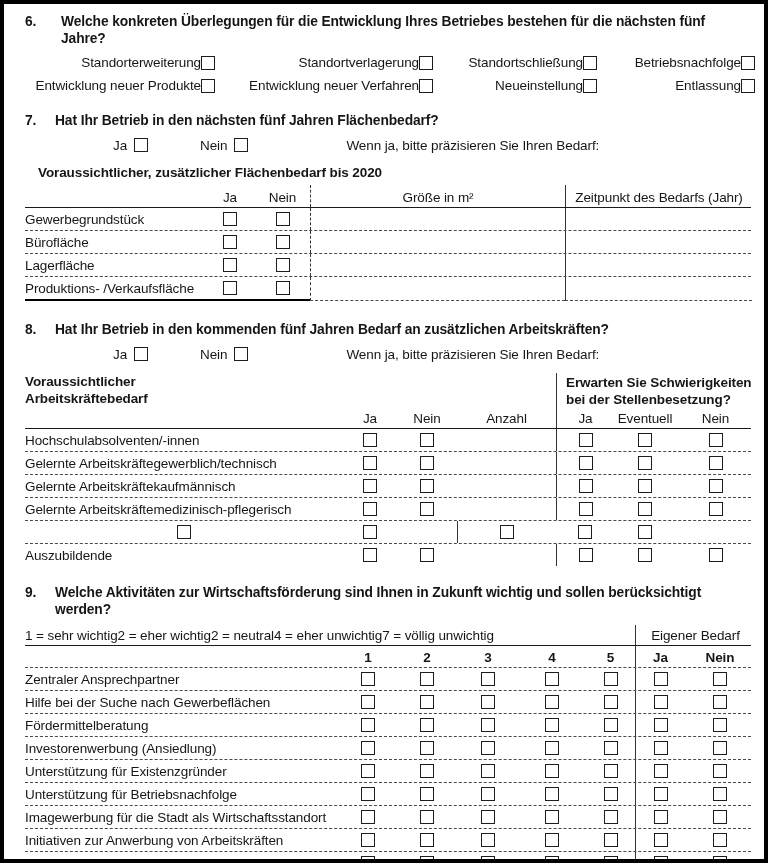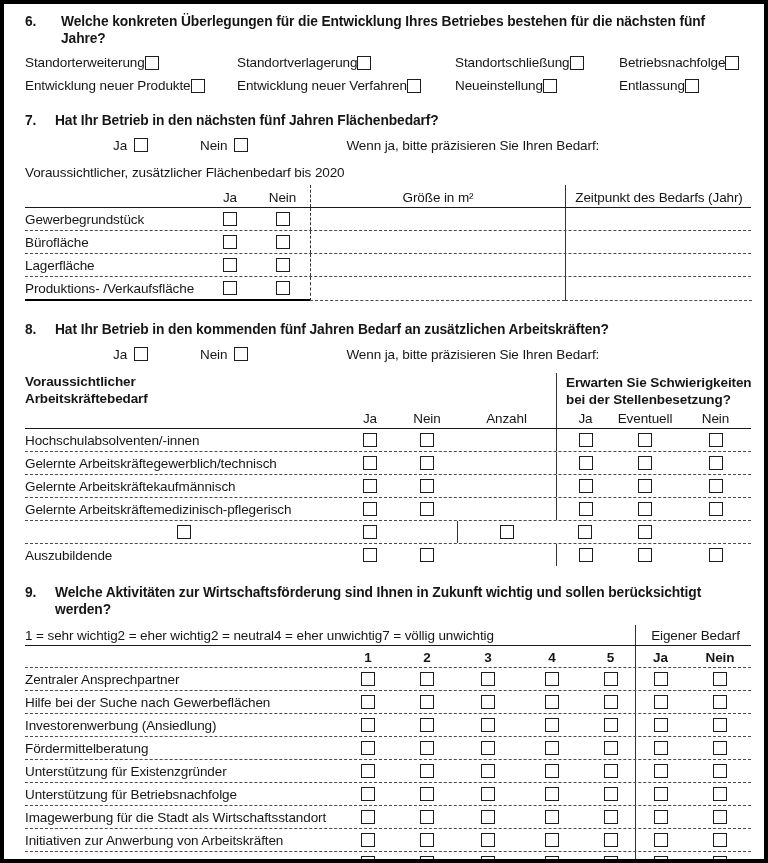--- a/index.html
+++ b/index.html
@@ -10,27 +10,27 @@
     color:#161616;font-size:13.5px;letter-spacing:-0.1px;
     padding:9px 13px 6px 21px;overflow:hidden;
   }
   .heading{display:flex;font-weight:bold;font-size:13.8px;margin:0 0 7px 0;line-height:17px;}
   .qnum{flex:0 0 30px;}
   .qnum.wide{flex:0 0 36px;}
   
   .cb{width:12px;height:12px;border:1.6px solid #1d1d1d;display:inline-block;background:#fff;flex:0 0 auto;}
   
   .q6grid{display:grid;grid-template-columns:190px 196px 142px 136px;column-gap:22px;row-gap:6px;margin:2px 0 18px 0;}
-  .optcell{display:flex;align-items:center;justify-content:flex-start;height:17px;line-height:17px;}
+  .optcell{display:flex;align-items:center;justify-content:flex-end;height:17px;line-height:17px;}
   
   .janein{display:flex;align-items:center;padding-left:88px;height:18px;margin:2px 0 10px 0;}
   .janein .lbl{margin-right:7px;}
   .janein .gap1{margin-left:52px;}
   .janein .hint{margin-left:98px;}
-  .subtitle{font-weight:normal;margin:0 0 4px 0;line-height:17px;}
+  .subtitle{font-weight:bold;margin:0 0 4px 13px;line-height:17px;}
   
   .trow{border-bottom:1px dashed #4a4a4a;}
   .cell{display:flex;align-items:center;justify-content:center;min-height:22px;}
   .cell.lab{justify-content:flex-start;line-height:15px;}
   .hcell{display:flex;align-items:flex-end;justify-content:center;padding-bottom:2px;}
   
   .g7{display:grid;grid-template-columns:180px 50px 55px 255px 187px;}
   .t7-head{border-bottom:1.6px solid #1a1a1a;height:22px;}
   .v-dash{border-left:1px dashed #333;}
   .v-solid{border-left:1px solid #333;}
@@ -396,45 +396,45 @@
           <span class="cb"></span>
         </div>
         <div class="cell v-solid">
           <span class="cb"></span>
         </div>
         <div class="cell">
           <span class="cb"></span>
         </div>
       </div>
       <div class="g9 trow">
+        <div class="cell lab">Fördermittelberatung</div>
+        <div class="cell">
+          <span class="cb"></span>
+        </div>
+        <div class="cell">
+          <span class="cb"></span>
+        </div>
+        <div class="cell">
+          <span class="cb"></span>
+        </div>
+        <div class="cell">
+          <span class="cb"></span>
+        </div>
+        <div class="cell">
+          <span class="cb"></span>
+        </div>
+        <div class="cell v-solid">
+          <span class="cb"></span>
+        </div>
+        <div class="cell">
+          <span class="cb"></span>
+        </div>
+      </div>
+      <div class="g9 trow">
         <div class="cell lab">Investorenwerbung (Ansiedlung)</div>
-        <div class="cell">
-          <span class="cb"></span>
-        </div>
-        <div class="cell">
-          <span class="cb"></span>
-        </div>
-        <div class="cell">
-          <span class="cb"></span>
-        </div>
-        <div class="cell">
-          <span class="cb"></span>
-        </div>
-        <div class="cell">
-          <span class="cb"></span>
-        </div>
-        <div class="cell v-solid">
-          <span class="cb"></span>
-        </div>
-        <div class="cell">
-          <span class="cb"></span>
-        </div>
-      </div>
-      <div class="g9 trow">
-        <div class="cell lab">Fördermittelberatung</div>
         <div class="cell">
           <span class="cb"></span>
         </div>
         <div class="cell">
           <span class="cb"></span>
         </div>
         <div class="cell">
           <span class="cb"></span>
         </div>
         <div class="cell">

